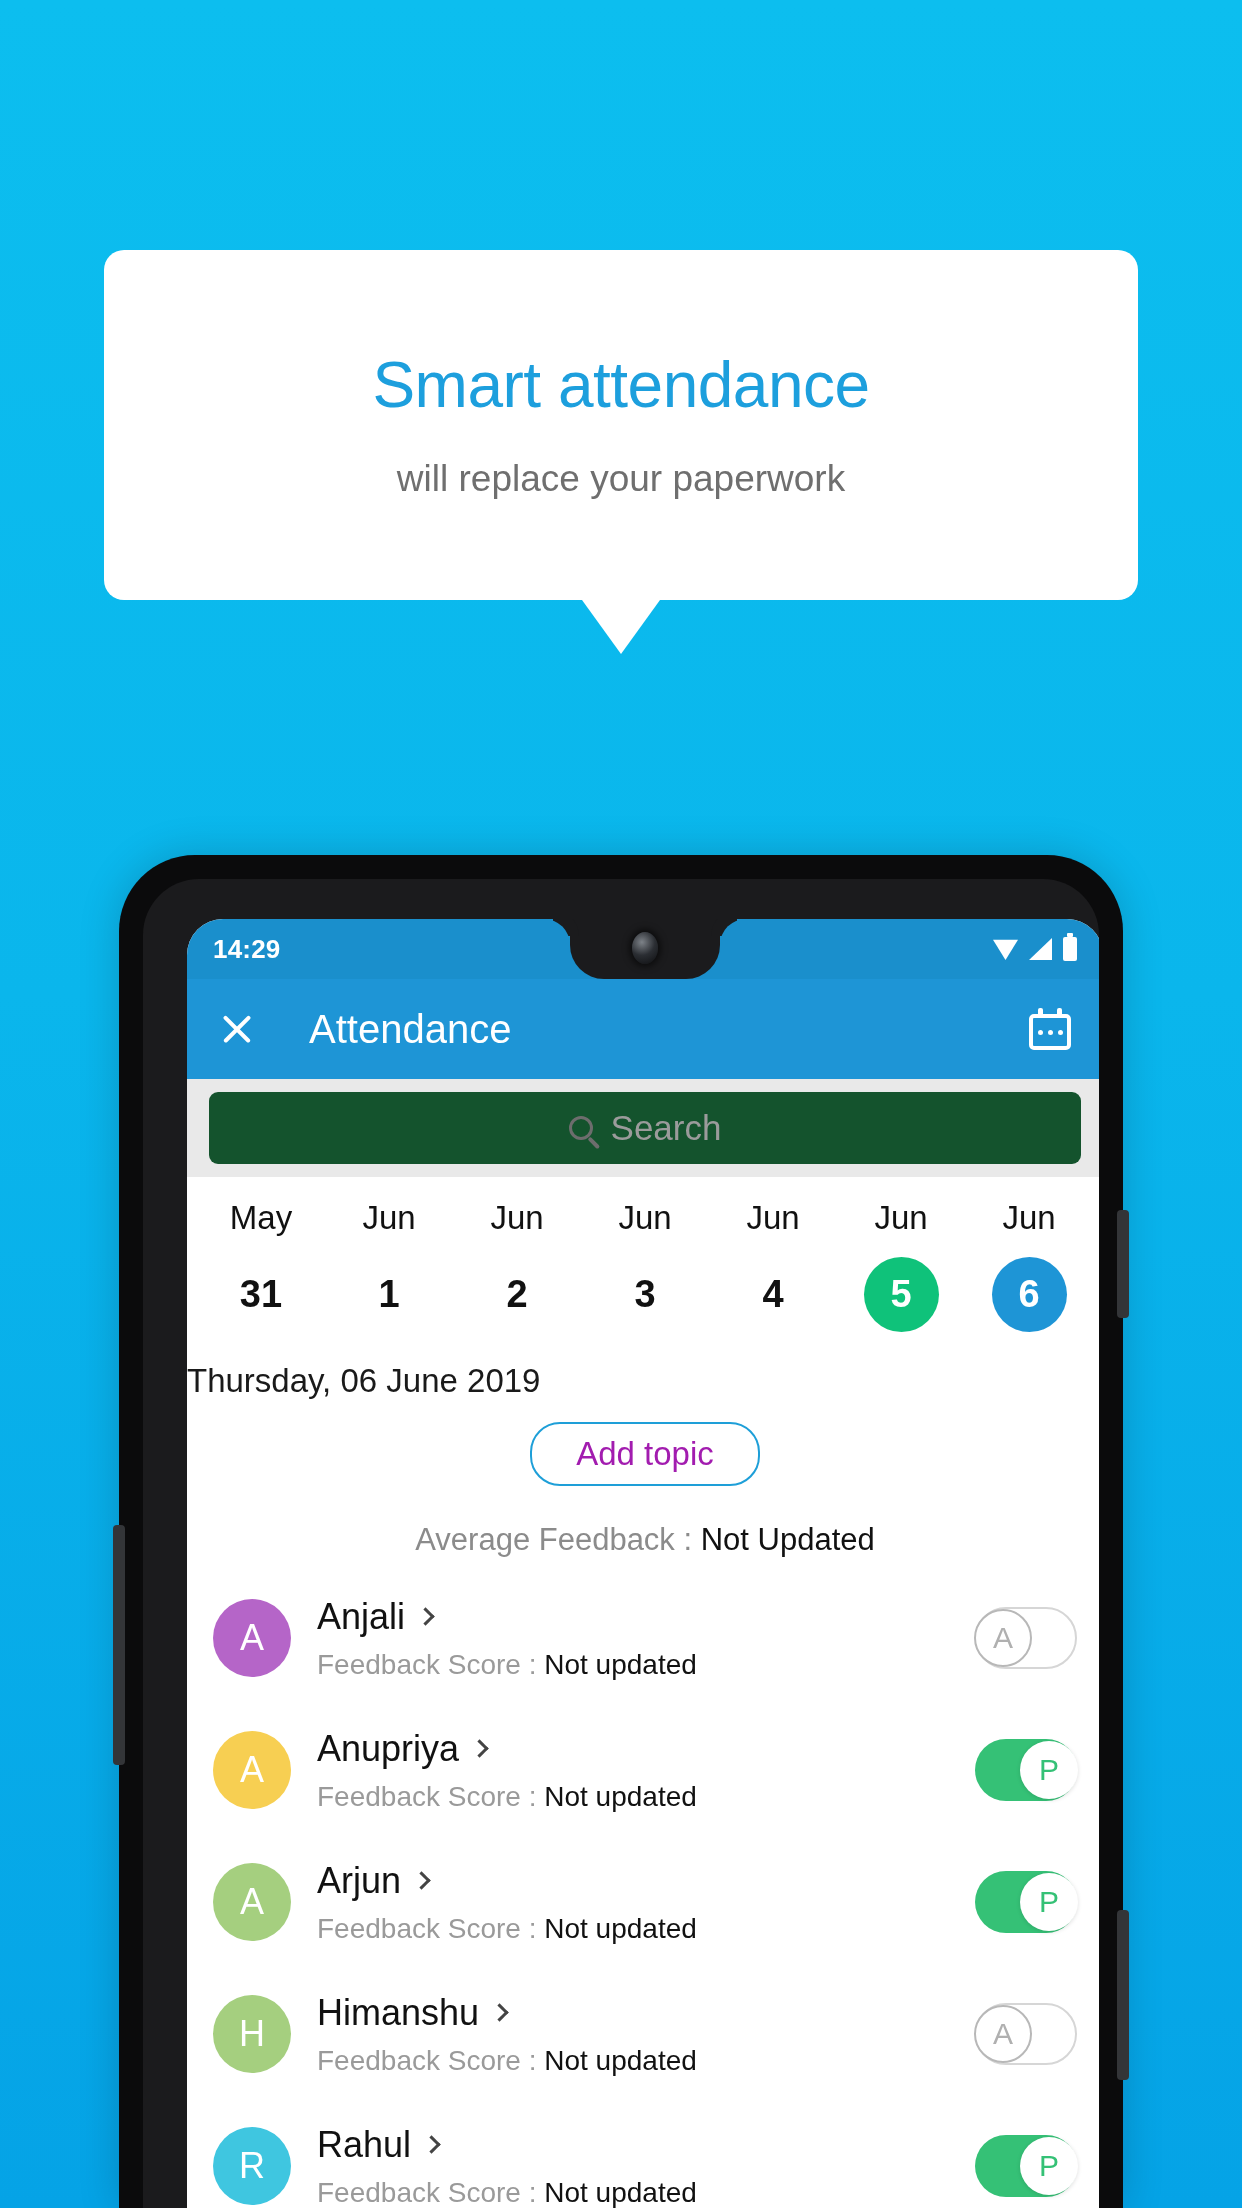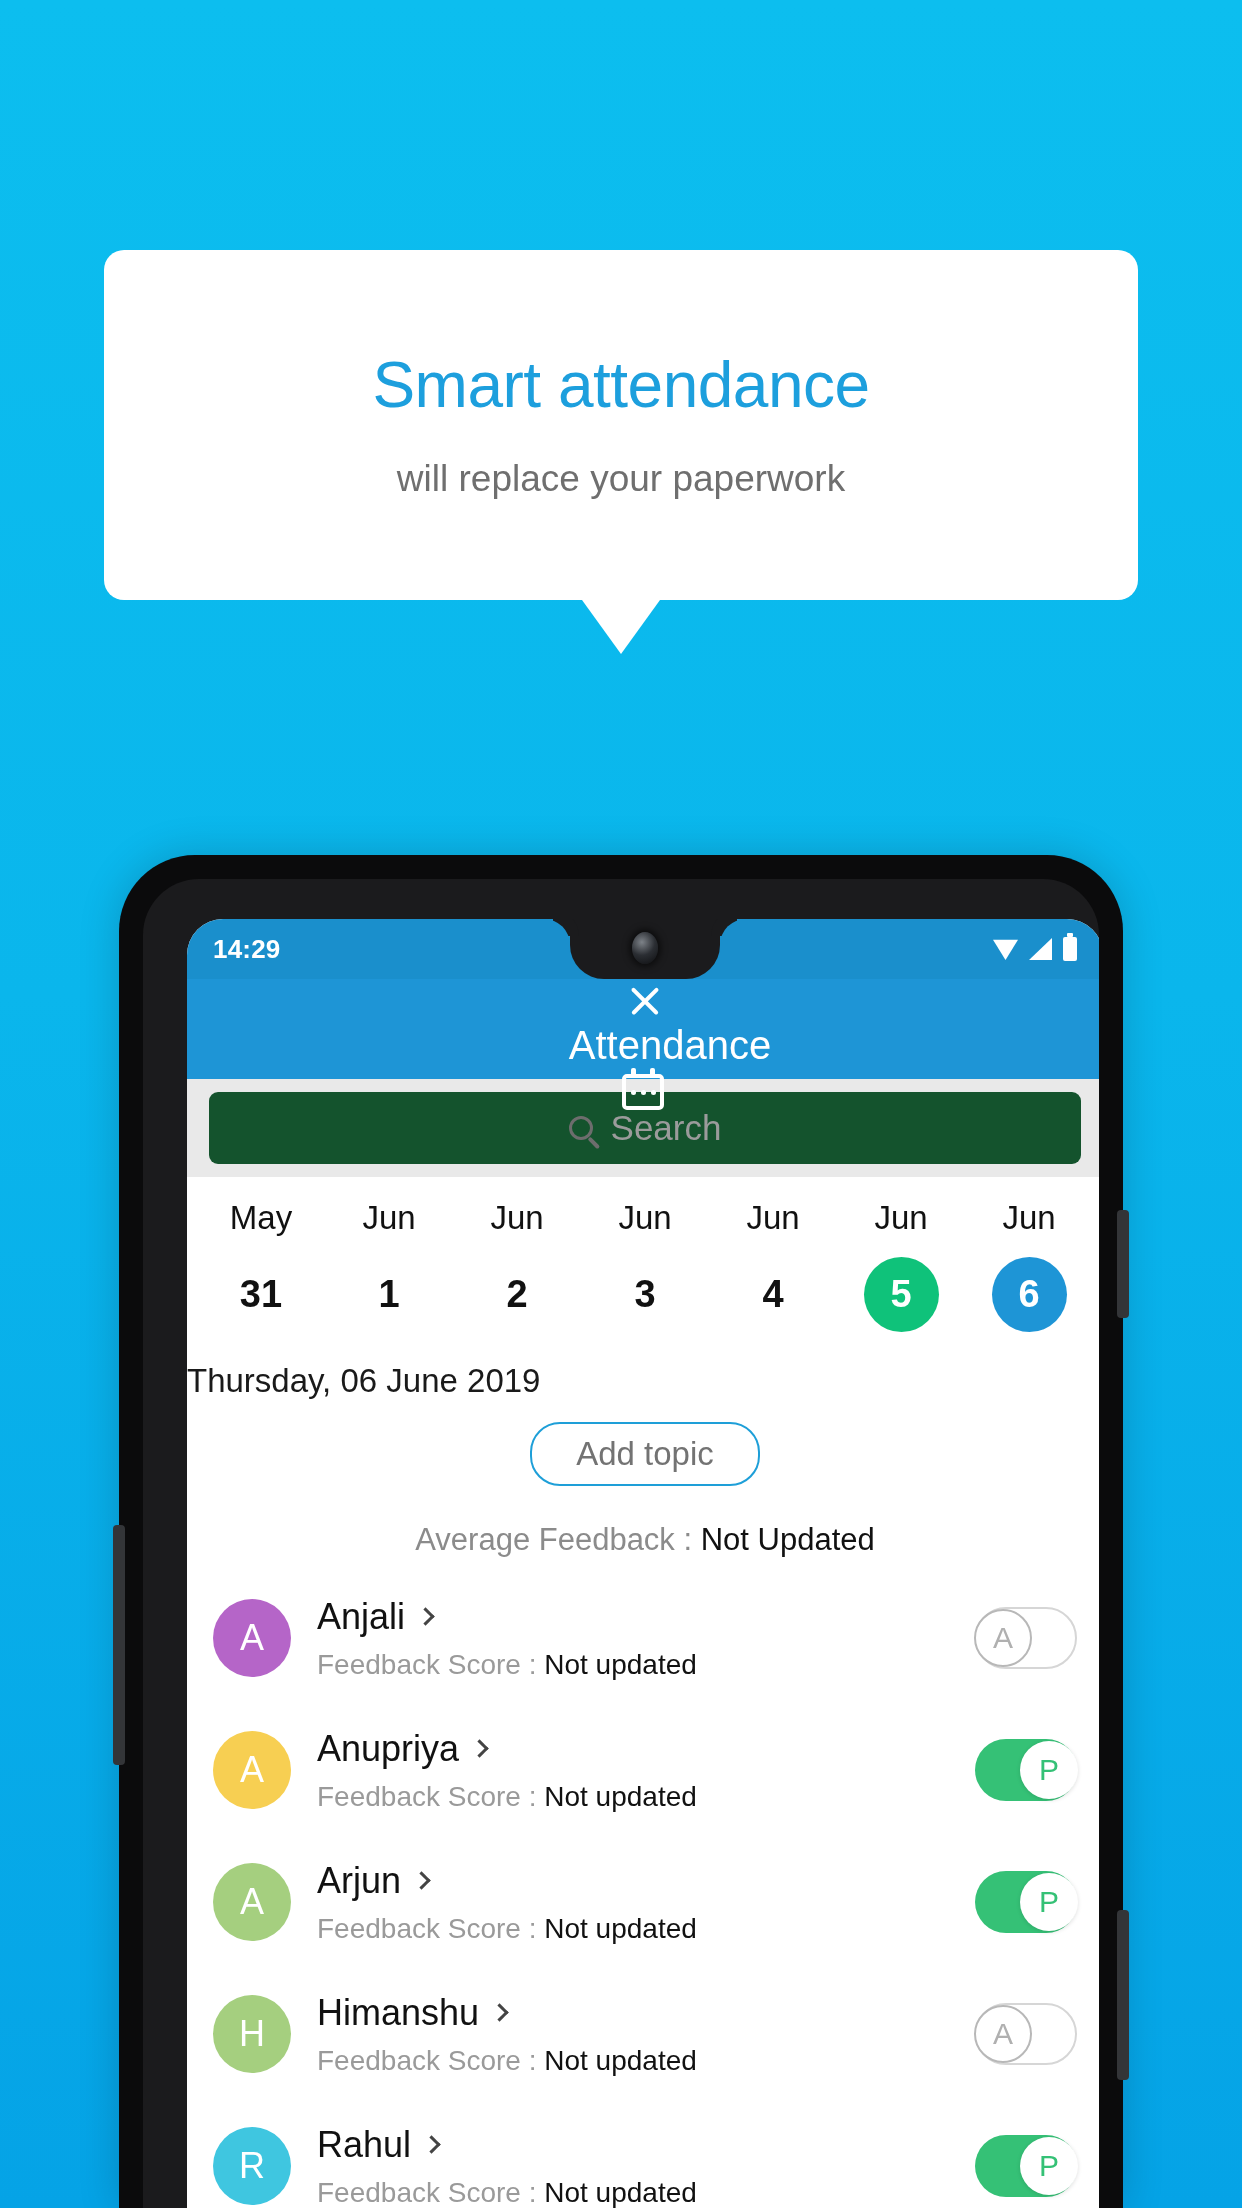--- a/index.html
+++ b/index.html
@@ -167,21 +167,20 @@
   }
 
   
   .appbar{
     height:100px;
     background:#1e95d6;
     display:flex;
     align-items:center;
     padding:0 28px;
     color:#fff;
-    flex-direction:column;
   }
   .close-x{
     width:44px;height:44px;
     position:relative;
     flex:0 0 auto;
   }
   .close-x:before,.close-x:after{
     content:"";position:absolute;
     left:50%;top:50%;
     width:36px;height:3.5px;
@@ -278,21 +277,21 @@
   
   .sel-date{
     text-align:left;
     font-size:33px;
     color:#1a1a1a;
     margin-top:22px;
   }
   .add-topic-wrap{ display:flex; justify-content:center; margin-top:22px; }
   .add-topic{
     border:2.5px solid #1e9fd8;
-    color:#737373;
+    color:#a21caf;
     background:#fff;
     border-radius:30px;
     font-size:33px;
     padding:11px 44px;
     font-family:"Liberation Sans", sans-serif;
   }
   .avg-feedback{
     text-align:center;
     margin-top:36px;
     font-size:31px;

